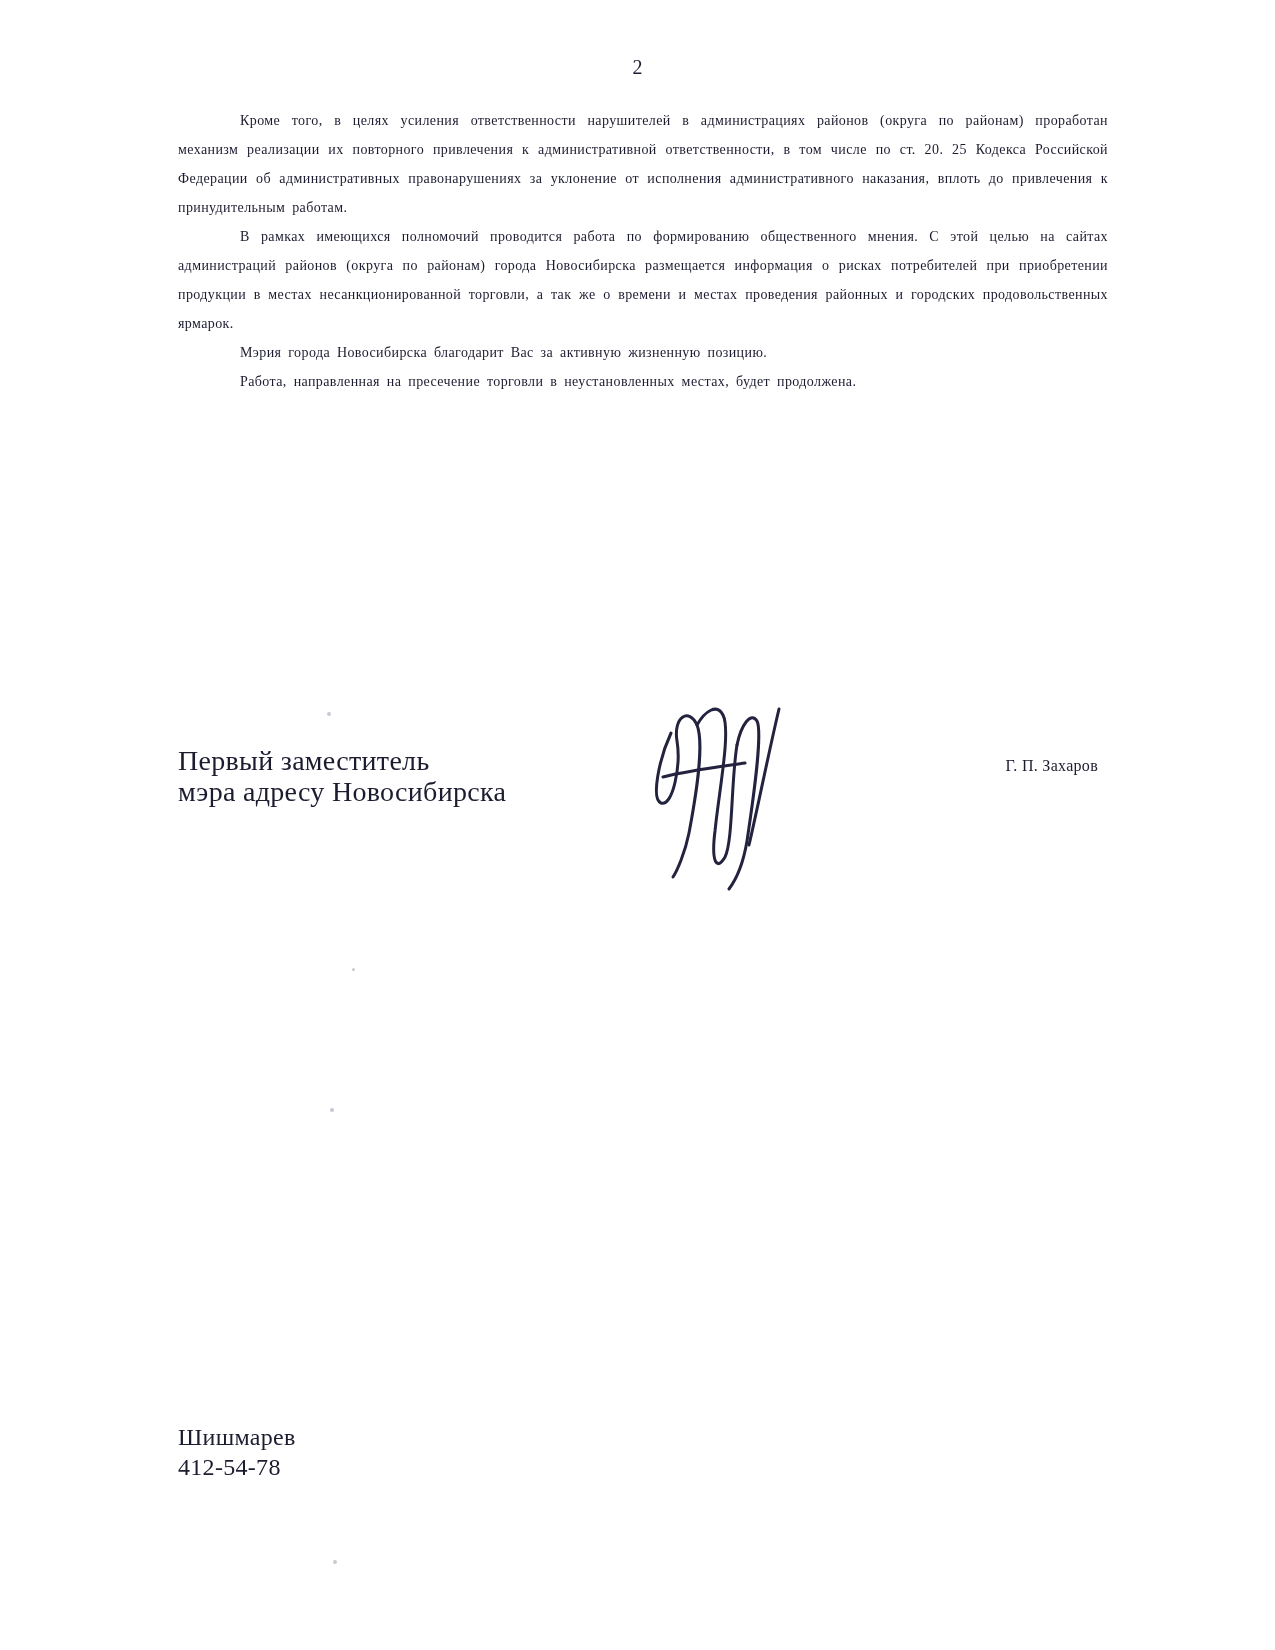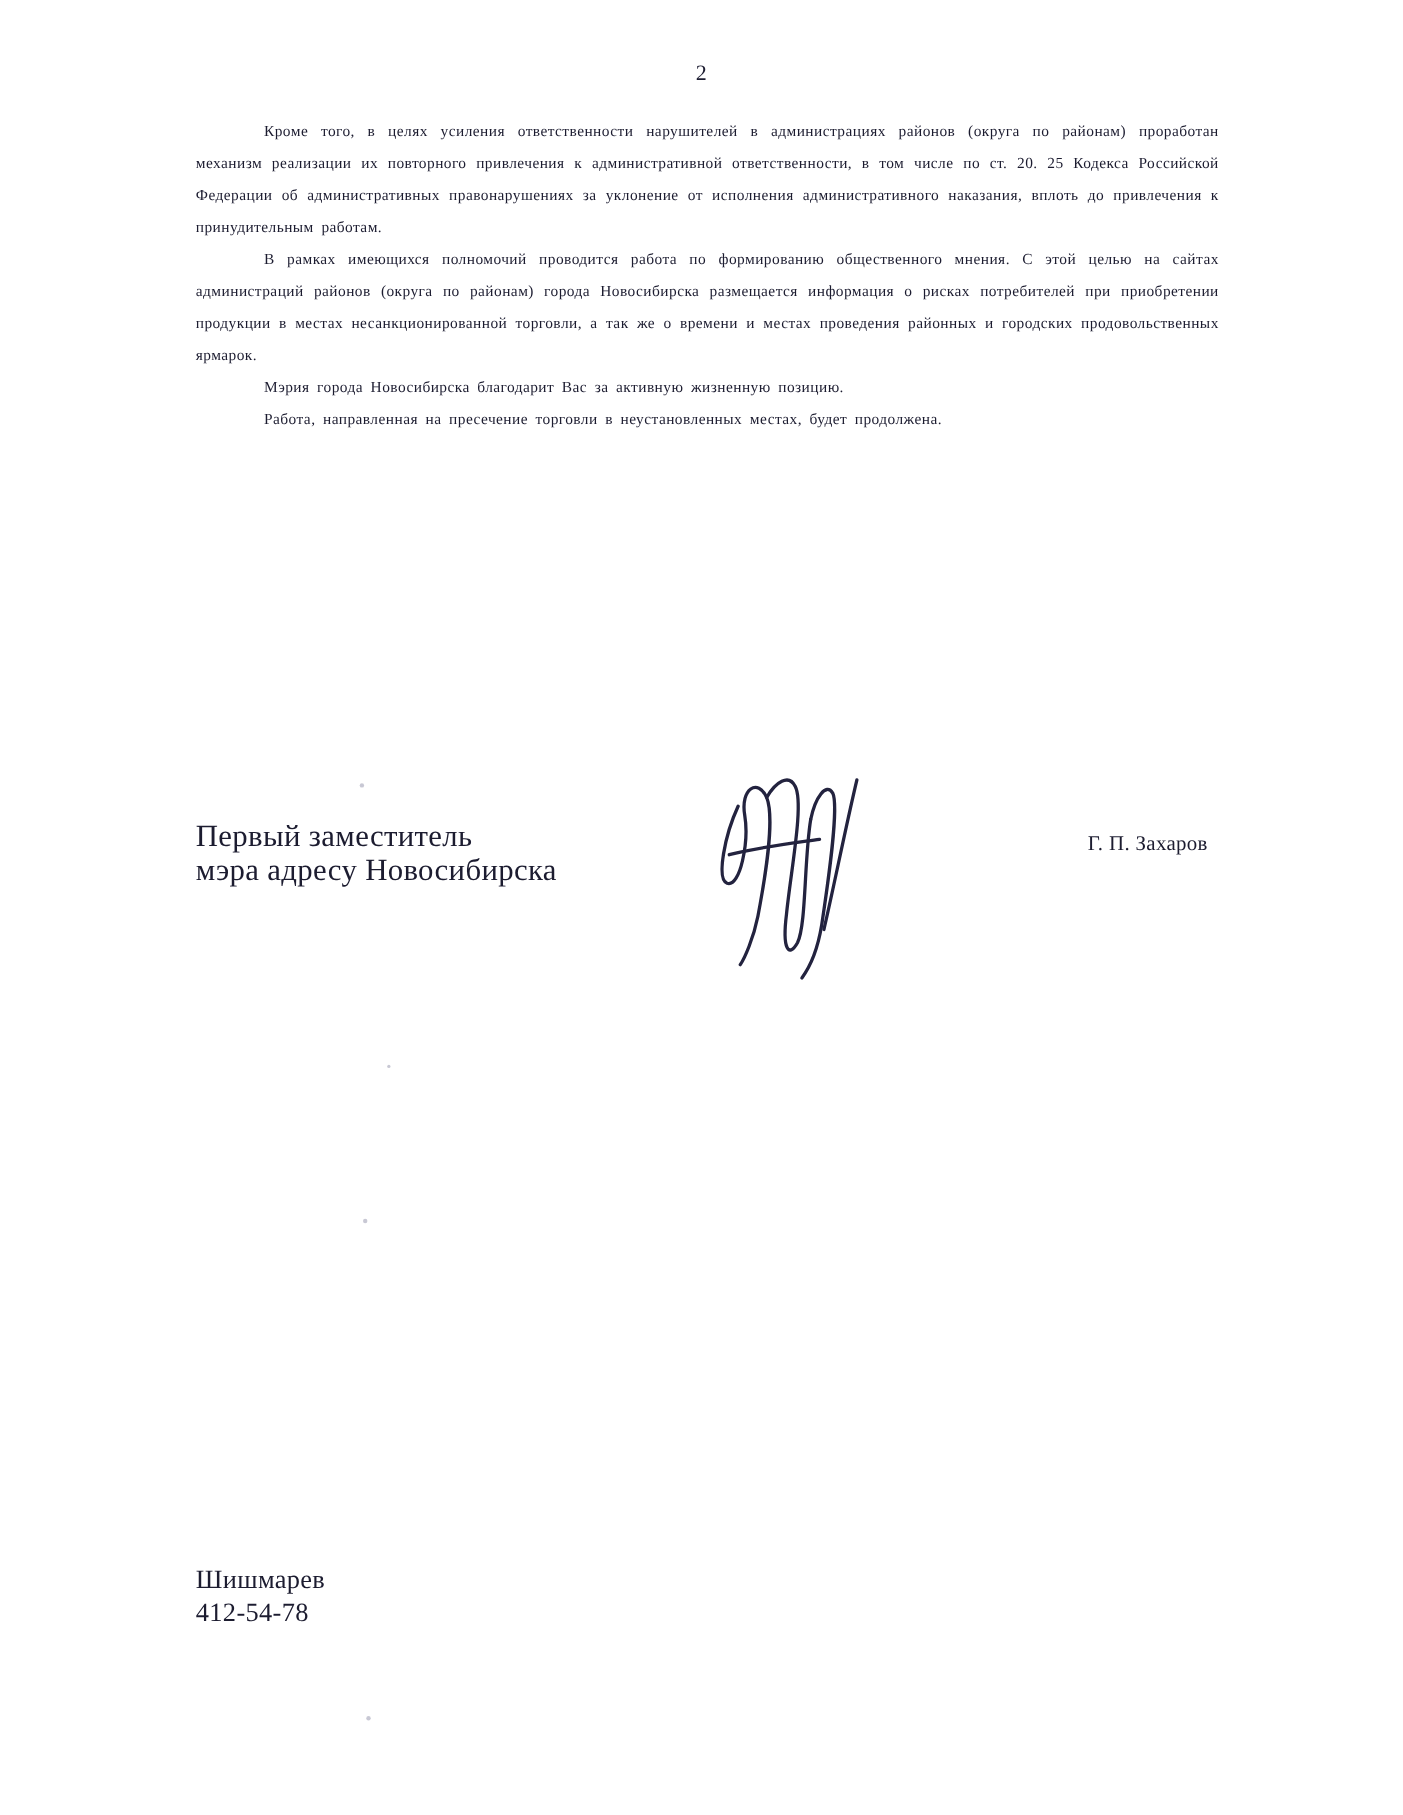--- a/index.html
+++ b/index.html
@@ -54,21 +54,21 @@
     top: 0;
     font-size: 28px;
     line-height: 31px;
     letter-spacing: 0.3px;
     margin-top: 19px;
   }
   .sig-right {
     position: absolute;
     right: 10px;
     top: 31px;
-    font-size: 19px;
+    font-size: 16px;
     letter-spacing: 0.3px;
   }
   .signature-svg {
     position: absolute;
     left: 455px;
     top: -45px;
     width: 180px;
     height: 215px;
   }
   .footer {

